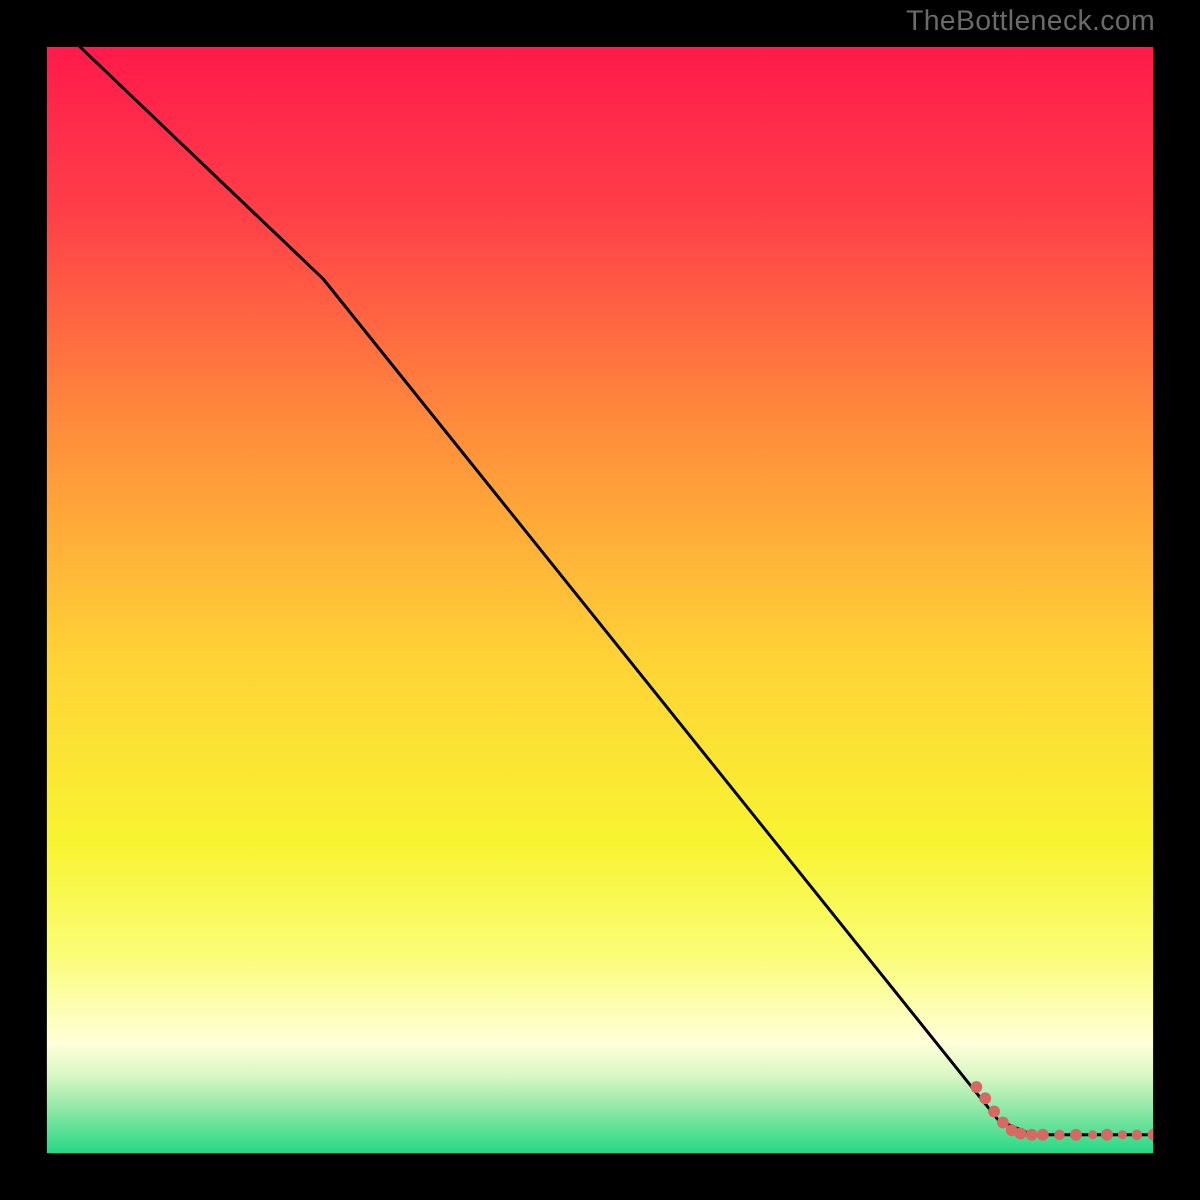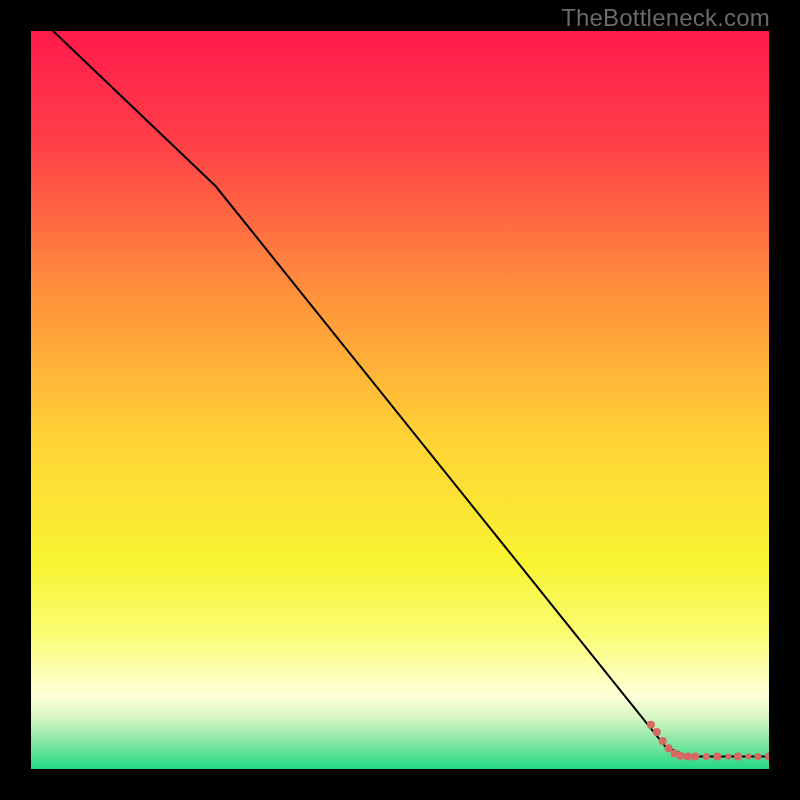--- a/index.html
+++ b/index.html
@@ -22,21 +22,21 @@
     top: 31px;
     width: 738px;
     height: 738px;
     overflow: hidden;
   }
   .watermark {
     position: absolute;
     top: 4px;
     right: 30px;
     color: #6a6a6a;
-    font-size: 24px;
+    font-size: 19px;
     font-weight: 500;
     letter-spacing: 0.2px;
     text-align: right;
   }
   svg { display: block; }
 </style>
 </head>
 <body>
 
 <div class="stage">

